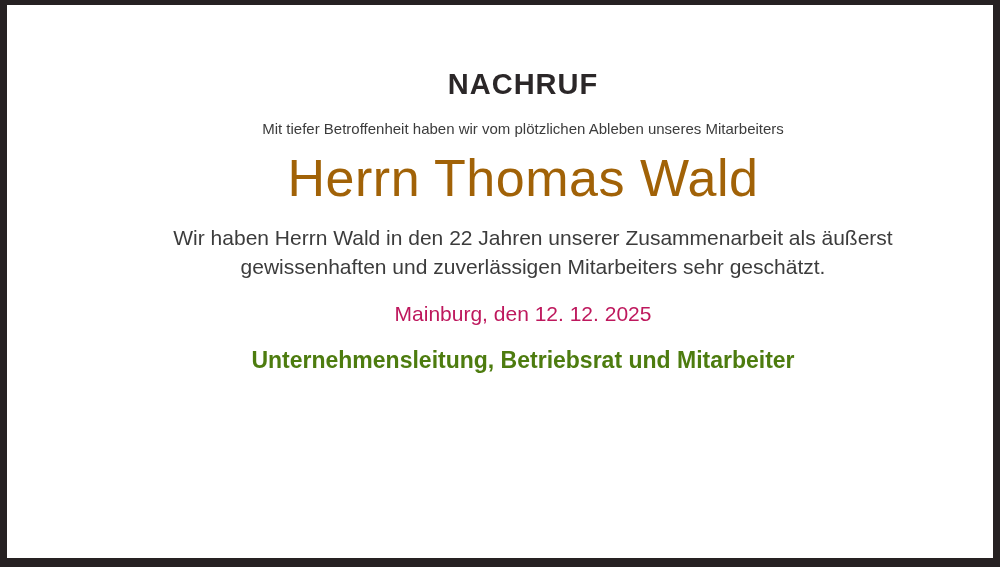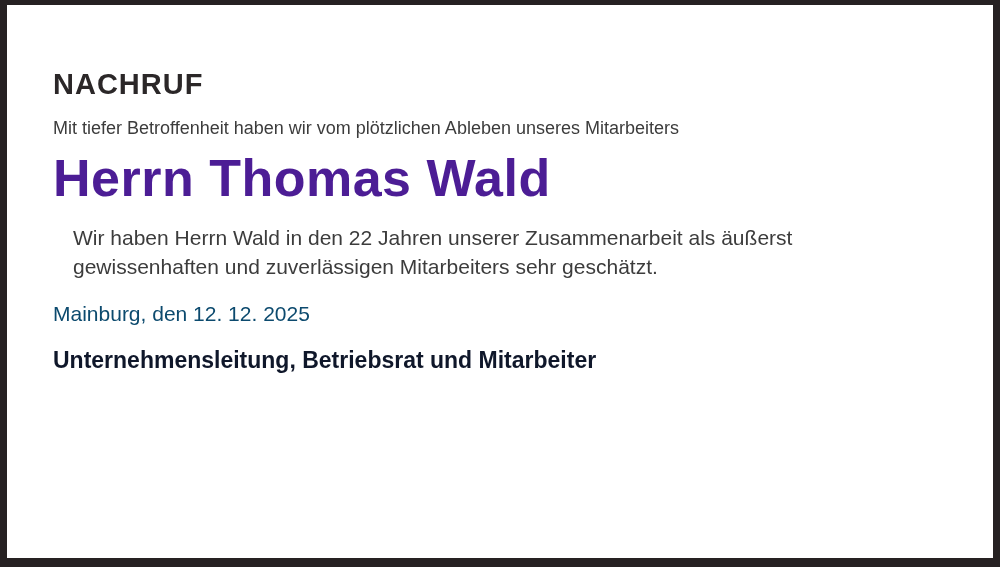--- a/index.html
+++ b/index.html
@@ -18,72 +18,72 @@
     border-width: 5px 7px 9px 7px;
     font-family: "Liberation Sans", "DejaVu Sans", sans-serif;
     overflow: hidden;
   }
   .content {
     position: absolute;
     left: 0;
     top: 0;
     right: 0;
     bottom: 0;
-    text-align: left;
+    text-align: center;
     color: #3b3b3b;
     margin-left: 46px;
   }
   .title {
     margin-top: 63px;
     font-size: 29px;
     line-height: 33px;
     font-weight: bold;
     letter-spacing: 1px;
     color: #2b2728;
   }
   .intro {
     margin-top: 13px;
-    font-size: 18px;
+    font-size: 15px;
     line-height: 29px;
     color: #3c3c3c;
   }
   .deceased-name {
     margin-top: 4px;
     font-size: 52px;
     line-height: 62px;
-    font-weight: 700;
-    color: #4c1d95;
+    font-weight: 400;
+    color: #a16207;
     letter-spacing: 0.5px;
   }
   .after-name {
     margin-top: 8px;
     font-size: 21px;
     line-height: 29px;
   }
   .para {
     font-size: 21px;
     line-height: 29px;
     color: #3c3c3c;
     padding-left: 20px;
   }
   .para-appreciation { margin-top: 14px; }
   .para-condolence  { margin-top: 14px; }
   .para-remembrance { margin-top: 10px; }
   .dateline {
     margin-top: 18px;
     font-size: 21px;
     line-height: 29px;
-    color: #0c4a6e;
+    color: #be185d;
   }
   .signature {
     margin-top: 17px;
     font-size: 23px;
     line-height: 31px;
     font-weight: bold;
-    color: #0f172a;
+    color: #4d7c0f;
   }
 </style>
 </head>
 <body>
 
 <div class="page">
   <div class="content">
 
     <div class="title">NACHRUF</div>
 

